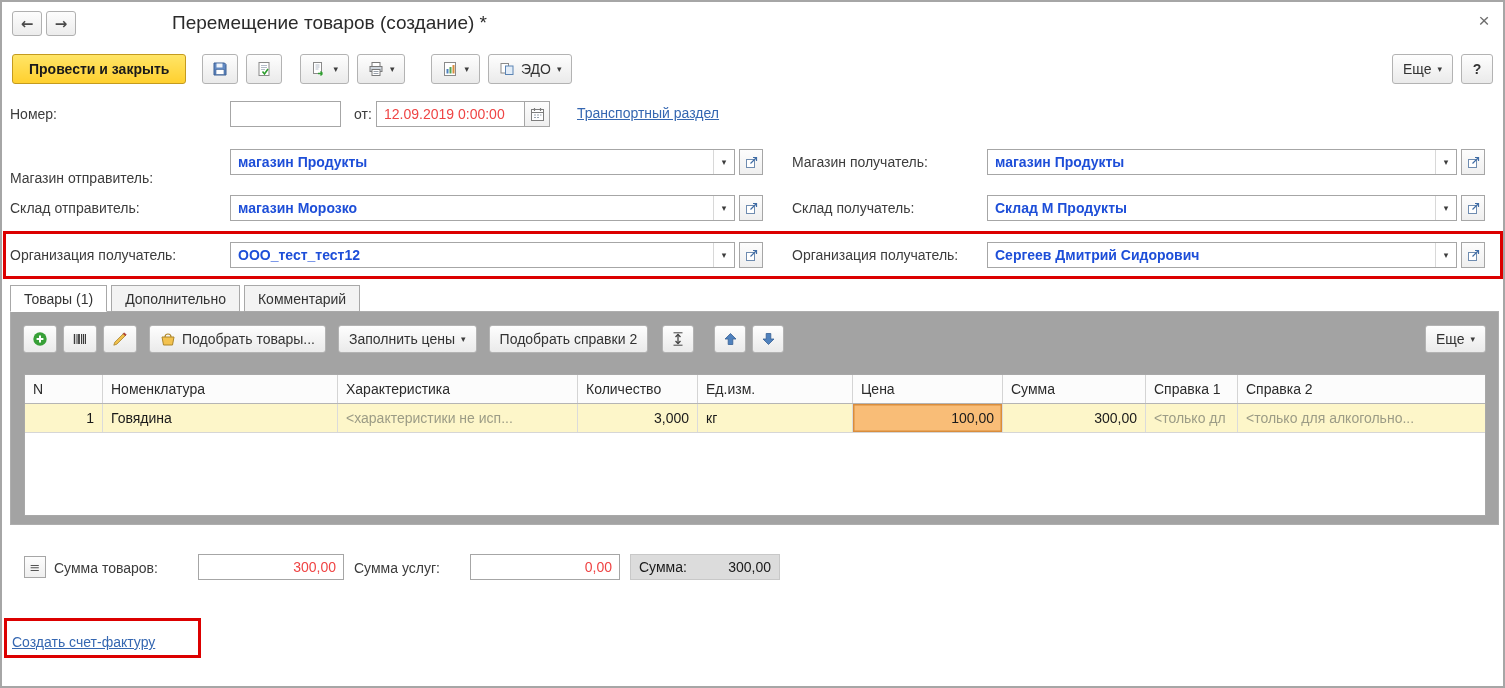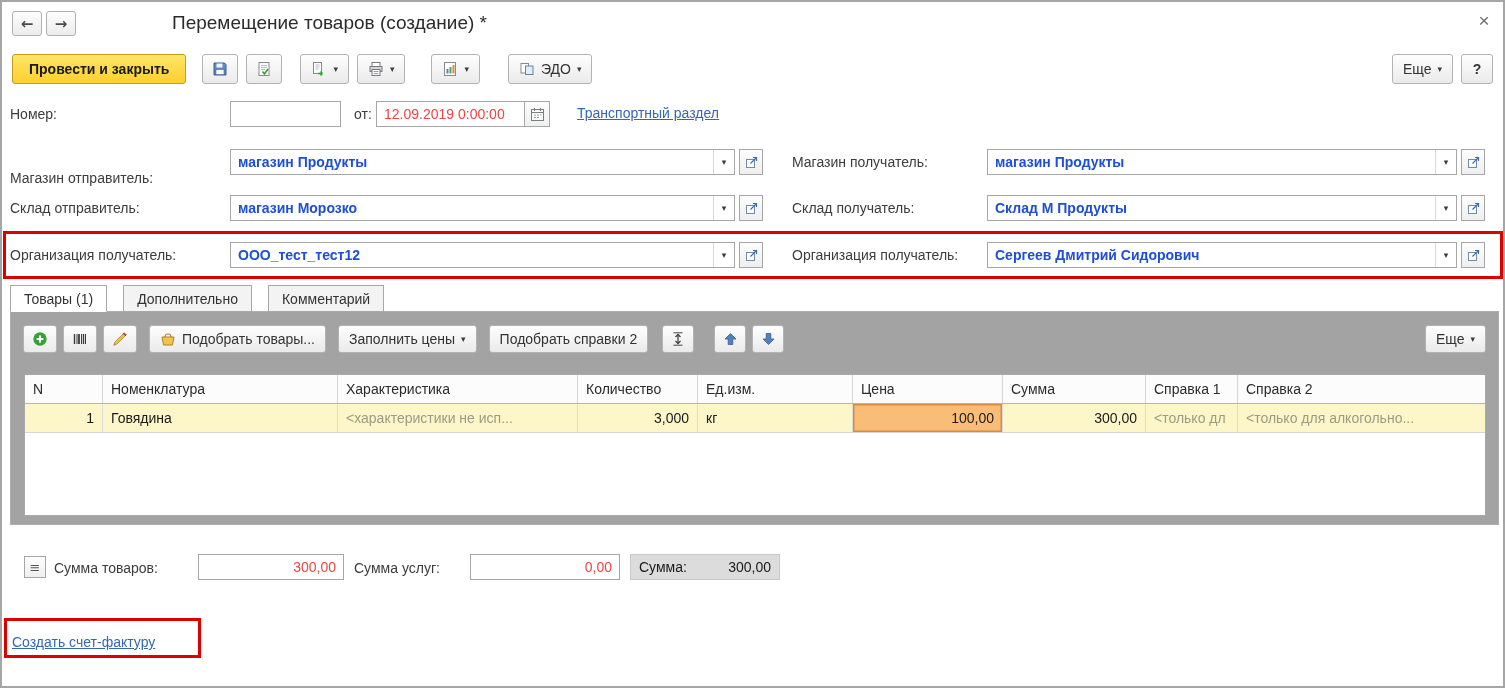--- a/index.html
+++ b/index.html
@@ -28,21 +28,21 @@
   .input.num { justify-content:flex-end; }
   .combo { border:1px solid #a6a6a6; background:#fff; height:26px; display:flex; align-items:stretch; cursor:text; }
   .combo .val { flex:1; display:flex; align-items:center; padding:0 7px; font-size:14px; color:#1d4ed8;
                 overflow:hidden; white-space:nowrap;font-weight:bold; }
   .combo .ddbtn { width:21px; display:flex; align-items:center; justify-content:center;
                   border-left:1px solid #d8d8d8; cursor:pointer; }
   .sqbtn { border:1px solid #a6a6a6; background:linear-gradient(#fdfdfd,#efefef); display:flex;
            align-items:center; justify-content:center; cursor:pointer; }
   .link { font-size:14px; color:#3567b1; text-decoration:underline; cursor:pointer; white-space:nowrap; }
 
-  .tabs { display:flex; gap:16px; z-index:3; }
+  .tabs { display:flex; gap:4px; z-index:3; }
   .tab { height:27px; padding:0 13px; display:flex; align-items:center; font-size:14px; color:#333;
          border:1px solid #a8a8a8; background:#f3f3f3; cursor:pointer; }
   .tab.active { background:#fff; border-bottom-color:#fff; }
 
   .panel { border:1px solid #aeaeae; background:#a3a3a3; }
 
   .grid { border:1px solid #a8a8a8; background:#fff; overflow:hidden; }
   .ghead { display:flex; height:29px; background:#fcfcfc; border-bottom:1px solid #b5b5b5; }
   .gh { display:flex; align-items:center; padding:0 8px; font-size:14px; color:#2b2b2b;
         border-right:1px solid #d4d4d4; overflow:hidden; white-space:nowrap; }
@@ -112,21 +112,21 @@
     </div>
     <div class="btn" style="margin-left:18px">
       <svg width="16" height="16" viewBox="0 0 16 16">
         <rect x="2.5" y="1.5" width="11" height="13" fill="#fff" stroke="#8a8a8a"></rect>
         <rect x="4.5" y="8" width="2" height="4.5" fill="#4f81bd"></rect>
         <rect x="7.5" y="6" width="2" height="6.5" fill="#53a653"></rect>
         <rect x="10.5" y="4" width="2" height="8.5" fill="#d98c3f"></rect>
       </svg>
       <span class="dd">▾</span>
     </div>
-    <div class="btn" style="margin-left:20px">
+    <div class="btn" style="">
       <svg width="16" height="16" viewBox="0 0 16 16">
         <rect x="2" y="2.5" width="7.5" height="9.5" fill="#fff" stroke="#8a8a8a"></rect>
         <rect x="6.5" y="5" width="7.5" height="8.5" fill="#e3edf8" stroke="#5b84b4"></rect>
       </svg>
       <span>ЭДО</span>
       <span class="dd">▾</span>
     </div>
     <div class="spacer"></div>
     <div class="btn">
       <span>Еще</span>

